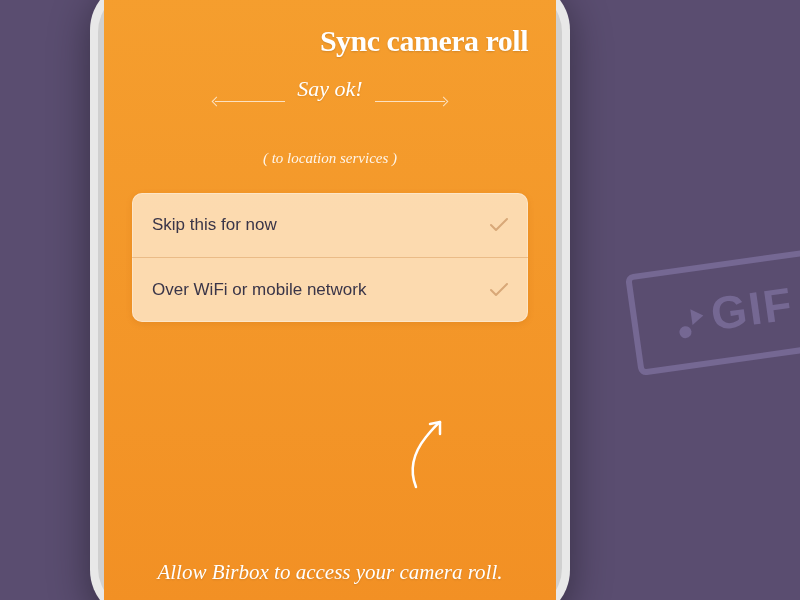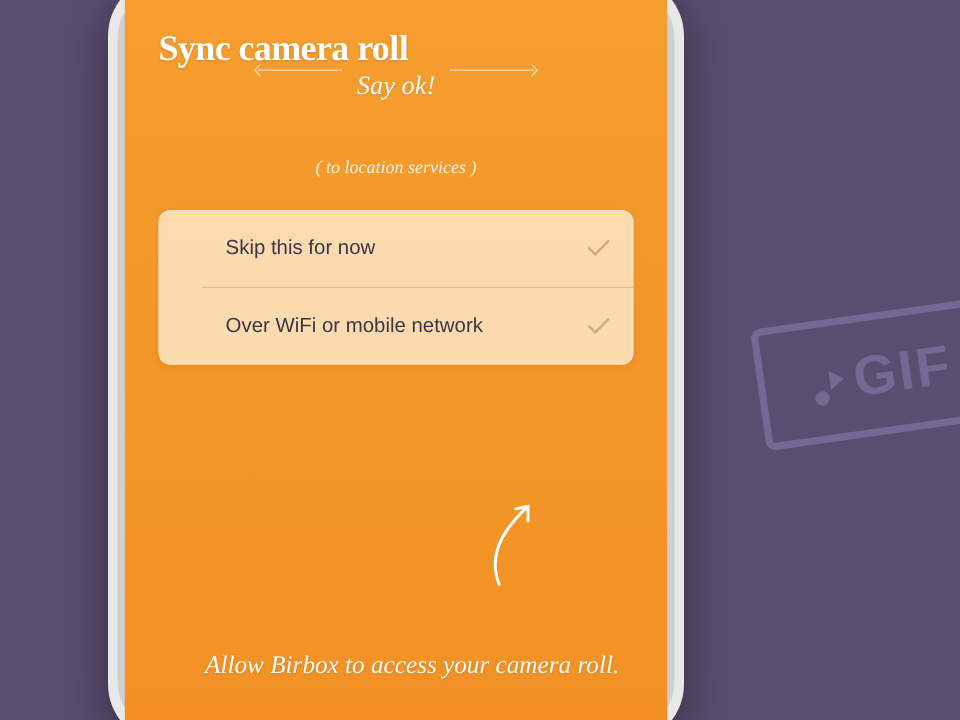--- a/index.html
+++ b/index.html
@@ -35,27 +35,28 @@
       background: linear-gradient(180deg, #f59e2e 0%, #f29024 100%);
       border-radius: 4px;
       padding: 30px 28px 20px 28px;
       color: #fff;
       position: relative;
       overflow: hidden;
     }
     .title {
       font-size: 30px;
       font-weight: bold;
-      text-align: left;
+      text-align: right;
       text-shadow: 0 1px 2px rgba(0,0,0,0.15);
+      margin-bottom: 18px;
       letter-spacing: -0.5px;
     }
     .subtitle-row {
       display: flex;
-      align-items: flex-start;
+      align-items: flex-end;
       justify-content: center;
       gap: 12px;
       margin-bottom: 8px;
     }
     .arrow-line {
       flex: 0 0 70px;
       height: 1px;
       background: rgba(255,255,255,0.7);
       position: relative;
     }
@@ -81,21 +82,20 @@
       font-style: italic;
       opacity: 0.9;
       margin-bottom: 26px;
       margin-top: 48px;
     }
     .options-card {
       background: rgba(255, 240, 220, 0.75);
       border-radius: 10px;
       overflow: hidden;
       box-shadow: inset 0 0 0 1px rgba(255,255,255,0.3), 0 2px 6px rgba(180,90,10,0.2);
-      padding-left: 36px;
     }
     .option-row {
       display: flex;
       align-items: center;
       justify-content: space-between;
       padding: 22px 20px;
       border-bottom: 1px solid rgba(200,130,60,0.35);
       cursor: pointer;
     }
     .option-row:last-child { border-bottom: none; text-align: right; }
@@ -105,23 +105,23 @@
       font-family: -apple-system, 'Helvetica Neue', Arial, sans-serif;
     }
     .check-icon svg { display: block; }
     .hint-arrow {
       position: absolute;
       right: 100px;
       top: 418px;
     }
     .footer-hint {
       position: absolute;
-      bottom: 38px;
+      bottom: 20px;
       left: 0; right: 0;
-      text-align: right;
+      text-align: center;
       font-size: 21px;
       font-style: italic;
       line-height: 1.35;
       padding: 0 40px;
       text-shadow: 0 1px 2px rgba(0,0,0,0.12);
     }
     .gif-badge {
       position: absolute;
       right: -40px;
       top: 260px;

